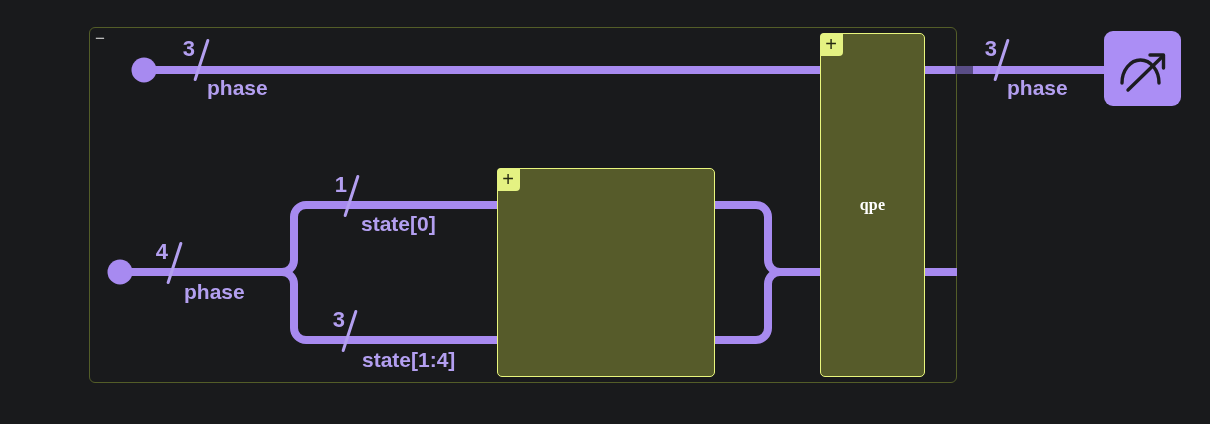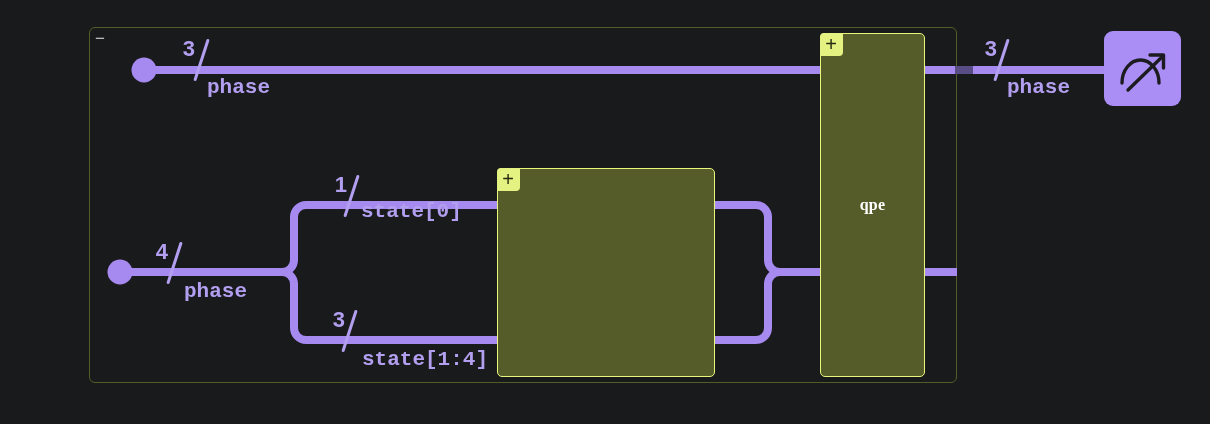--- a/index.html
+++ b/index.html
@@ -33,21 +33,21 @@
     background:var(--badge-bg,#e4f282);color:var(--badge-text,#262a12);
     border-radius:4px 0 4px 0;display:flex;align-items:center;justify-content:center;
     font-size:20px;font-weight:400;line-height:1;cursor:pointer;}
 
   .reg{position:absolute;z-index:3;}
   .reg-num{position:absolute;width:22px;text-align:right;color:var(--label,#b39ff0);
     font-size:22px;font-weight:600;line-height:1;}
   .reg-slash{position:absolute;width:3px;height:44px;background:var(--label,#b39ff0);
     border-radius:2px;transform:rotate(18deg);}
   .reg-name{position:absolute;color:var(--label,#b39ff0);font-size:21px;font-weight:600;
-    line-height:1;white-space:nowrap;font-family:Liberation Mono, monospace;}
+    line-height:1;white-space:nowrap;}
 
   .measure{position:absolute;left:1104px;top:31px;width:77px;height:75px;
     background:var(--measure-fill,#ab8ef5);border-radius:9px;z-index:2;cursor:pointer;
     display:flex;align-items:center;justify-content:center;border:none;}
   .gauge{stroke:var(--measure-icon,#1c1c20);stroke-width:3.4;fill:none;
     stroke-linecap:round;stroke-linejoin:round;}
 </style>
 </head>
 <body>
 
@@ -84,21 +84,21 @@
 
   <div class="reg">
     <span class="reg-num" style="left:146px;top:241px;">4</span>
     <span class="reg-slash" style="left:173px;top:241px;"></span>
     <span class="reg-name" style="left:184px;top:281px;">phase</span>
   </div>
 
   <div class="reg">
     <span class="reg-num" style="left:325px;top:174px;">1</span>
     <span class="reg-slash" style="left:350px;top:174px;"></span>
-    <span class="reg-name" style="left:361px;top:201px;">state[0]</span>
+    <span class="reg-name" style="left:361px;top:213px;">state[0]</span>
   </div>
 
   <div class="reg">
     <span class="reg-num" style="left:323px;top:309px;">3</span>
     <span class="reg-slash" style="left:348px;top:309px;"></span>
     <span class="reg-name" style="left:362px;top:349px;">state[1:4]</span>
   </div>
 
   <div class="reg">
     <span class="reg-num" style="left:975px;top:38px;">3</span>

